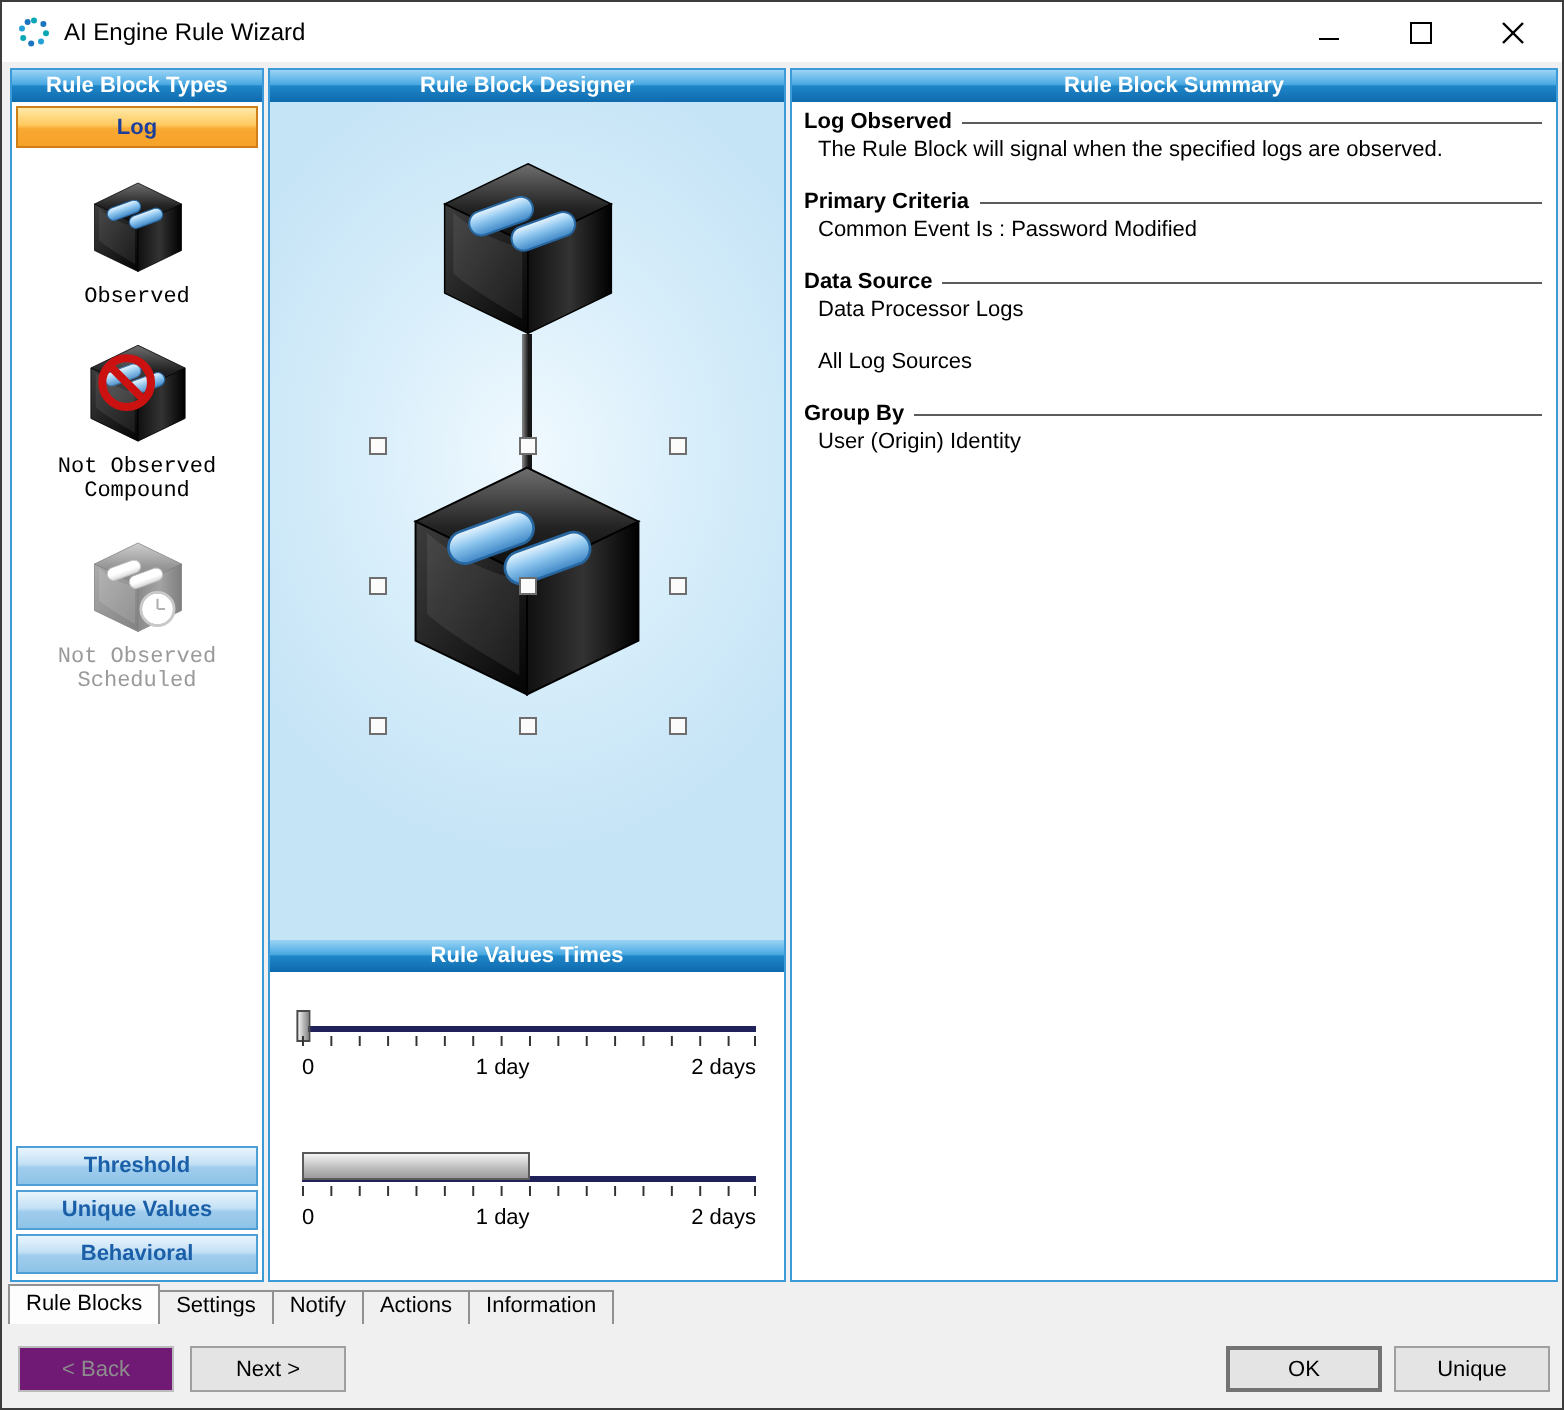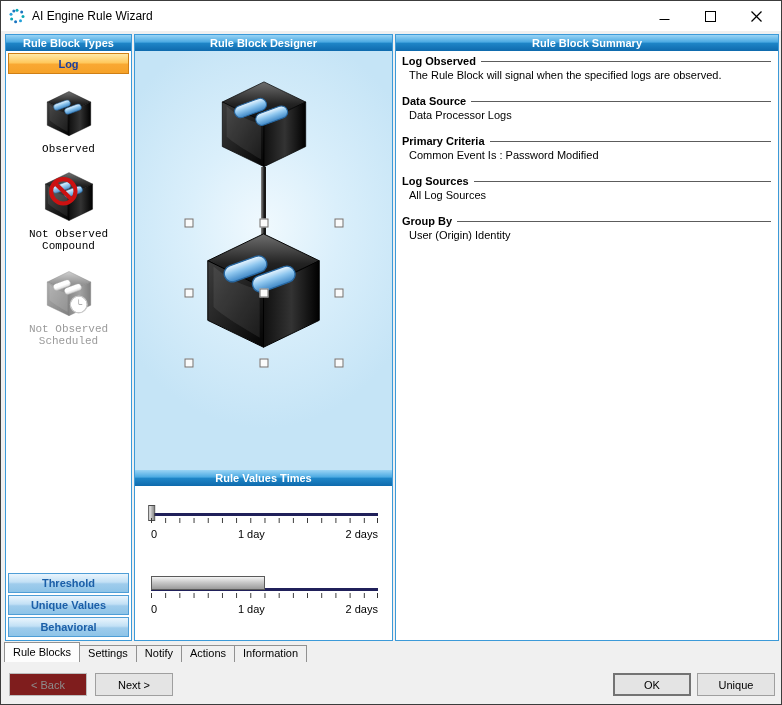--- a/index.html
+++ b/index.html
@@ -80,21 +80,21 @@
   
   .tabstrip { position:absolute; top:641px; left:0; right:0; height:20px; background:#f0f0f0; display:flex; align-items:flex-end; padding-left:3px; }
   .tab { height:17px; line-height:15px; padding:0 8px; font-size:11px; color:#000; background:#f0f0f0;
       border:1px solid #919191; border-bottom:none; margin-right:-1px; cursor:default; }
   .tab.active { height:20px; line-height:18px; background:#fdfdfd; position:relative; z-index:2; }
 
   
   .footer { position:absolute; top:661px; left:0; right:0; bottom:0; background:#f0f0f0; }
   .btn { position:absolute; top:11px; width:78px; height:23px; font-size:11px; color:#000;
       background:#e4e4e4; border:1px solid #9f9f9f; cursor:default; }
-  .btn-back { left:8px; color:#8d8d8d; border-color:#bcbcbc; background:#7f1d1d; }
+  .btn-back { left:8px; color:#8d8d8d; border-color:#bcbcbc; background:#701a75; }
   .btn-next { left:94px; }
   .btn-ok { right:90px; border:2px solid #737373; }
   .btn-cancel { right:6px; }
 </style>
 </head>
 <body>
 
 <svg width="0" height="0" style="position:absolute" aria-hidden="true">
   <defs>
     <linearGradient id="gTop" x1="0" y1="0" x2="0" y2="1">
@@ -250,29 +250,28 @@
   </div>
 
   <div class="panel right">
     <div class="panel-header">Rule Block Summary</div>
     <div class="summary-body">
       <div class="sec">
         <div class="sec-head">Log Observed</div>
         <div class="sec-content">The Rule Block will signal when the specified logs are observed.</div>
       </div>
       <div class="sec">
+        <div class="sec-head">Primary Criteria</div>
+        <div class="sec-content">Common Event Is : Password Modified</div>
+      </div>
+      <div class="sec">
         <div class="sec-head">Data Source</div>
         <div class="sec-content">Data Processor Logs</div>
       </div>
       <div class="sec">
-        <div class="sec-head">Primary Criteria</div>
-        <div class="sec-content">Common Event Is : Password Modified</div>
-      </div>
-      <div class="sec">
-        <div class="sec-head">Log Sources</div>
         <div class="sec-content">All Log Sources</div>
       </div>
       <div class="sec">
         <div class="sec-head">Group By</div>
         <div class="sec-content">User (Origin) Identity</div>
       </div>
     </div>
   </div>
 
   <div class="tabstrip">

